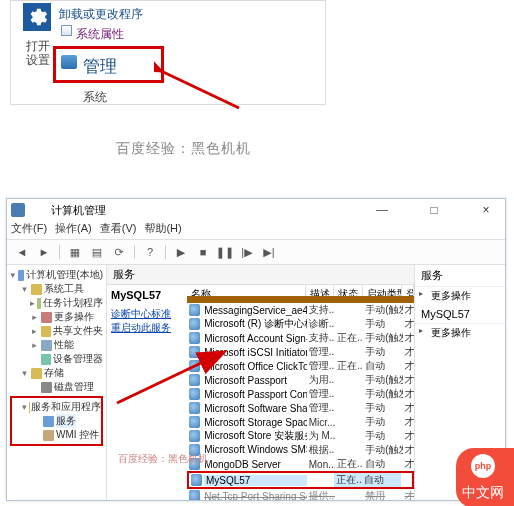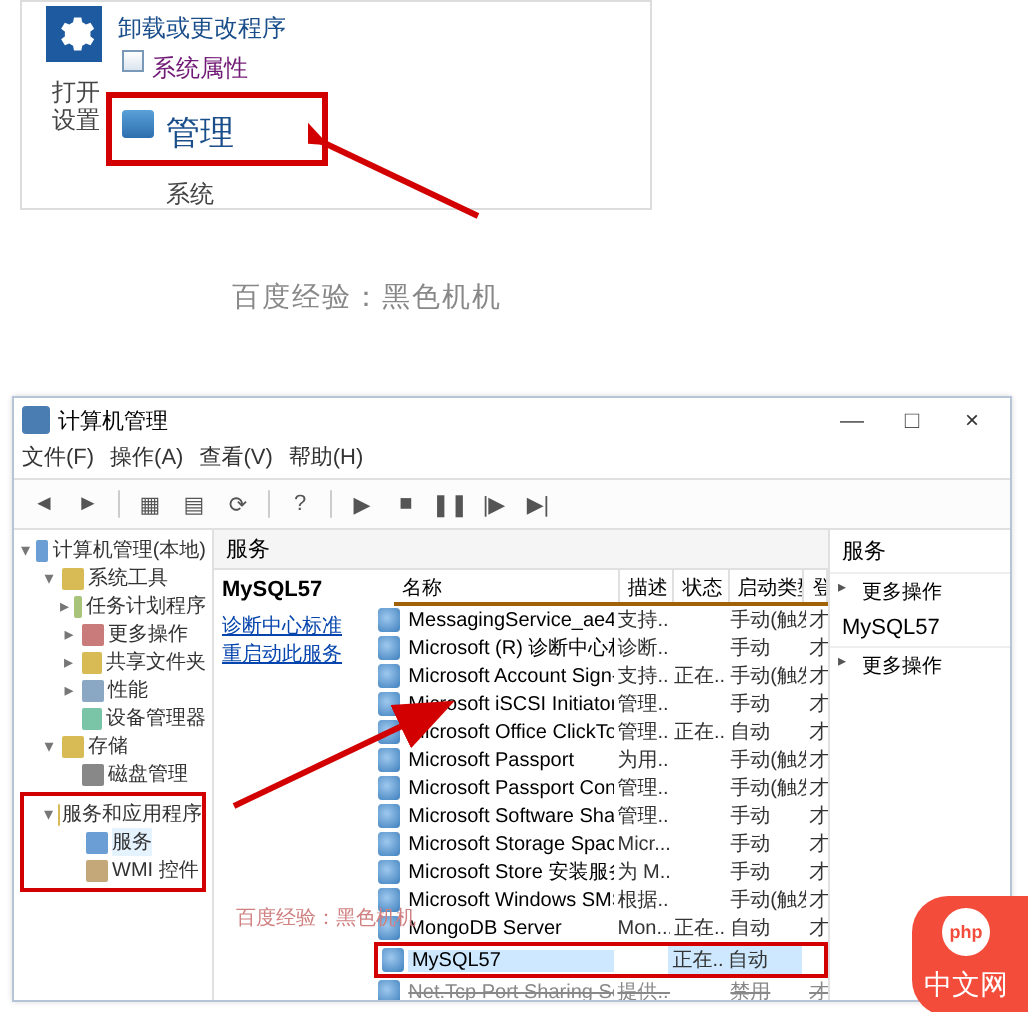--- a/index.html
+++ b/index.html
@@ -16,21 +16,21 @@
     .red-box1 { position: absolute; left: 42px; top: 45px; width: 111px; height: 37px; border: 3px solid #d20000; }
     .mgmt-icon { position: absolute; left: 50px; top: 54px; width: 16px; height: 14px; background: linear-gradient(#5aa0d8,#2d6fae); border-radius: 2px; }
     .mgmt-label { position: absolute; left: 72px; top: 54px; font-size: 17px; color: #1a4e8a; }
     .sys-label { position: absolute; left: 72px; top: 88px; font-size: 12px; color: #444; }
     
     .exp-text1 { position: absolute; left: 116px; top: 140px; font-size: 14px; color: #888; letter-spacing: 1px; }
     .arrow1 { position: absolute; left: 154px; top: 58px; width: 90px; height: 60px; pointer-events: none; }
     
     
     .mmc { position: absolute; left: 6px; top: 198px; width: 500px; height: 303px; border: 1px solid #b5c4d6; background: #fff; box-shadow: 0 0 3px rgba(0,0,0,0.15); overflow: hidden;}
-    .mmc-title { height: 22px; background: #fff; display: flex; align-items: center; padding: 0 4px; }
+    .mmc-title { height: 22px; background: #fff; display: flex; align-items: center; padding: 0 4px; gap: 22px; }
     .mmc-title .mico { width: 14px; height: 14px; background: #4a7db1; margin-right: 4px; border-radius: 2px; }
     .mmc-title .t { flex: 1; font-size: 11px; color: #000; }
     .wbtn { width: 30px; height: 18px; display: flex; align-items: center; justify-content: center; color: #555; font-size: 12px; }
     .wbtn.close { color: #333; }
     .mmc-menu { height: 18px; padding: 0 4px; font-size: 11px; color: #333; display: flex; gap: 8px; }
     .mmc-tb { height: 26px; border-top: 1px solid #e0e0e0; border-bottom: 1px solid #e0e0e0; display: flex; align-items: center; padding: 0 6px; gap: 4px; background: #fcfcfc; }
     .tbi { width: 18px; height: 18px; display: flex; align-items: center; justify-content: center; font-size: 11px; color: #555; border-radius: 2px; }
     .tbi.sep { width: 1px; height: 14px; background: #ccc; margin: 0 2px; }
     
     .mmc-body { display: flex; height: 236px; }
@@ -44,21 +44,21 @@
     .tn.sel-svc .lbl { background: #e5f3ff; }
     .red-box-tree { border: 2px solid #d20000; margin-top: 2px; padding: 2px 0; }
     
     .svc-panel { flex: 1; display: flex; flex-direction: column; border-right: 1px solid #e0e0e0; overflow: hidden; }
     .svc-hdr { height: 20px; background: #f5f5f5; border-bottom: 1px solid #e0e0e0; display: flex; align-items: center; padding: 0 6px; font-size: 11px; }
     .svc-content { flex: 1; display: flex; overflow: hidden; }
     .svc-left { width: 80px; padding: 4px; font-size: 11px; overflow: hidden; }
     .svc-title { font-weight: bold; margin-bottom: 6px; }
     .svc-link { color: #0645ad; text-decoration: underline; font-size: 10px; line-height: 14px; }
     .svc-list { flex: 1; overflow: hidden; }
-    .svc-cols { display: flex; height: 18px; border-bottom: 2px solid #a16207; font-size: 10px; margin-left: 10px; }
+    .svc-cols { display: flex; height: 18px; border-bottom: 7px solid #a16207; font-size: 10px; }
     .svc-cols span { border-right: 1px solid #e0e0e0; padding: 2px 4px; overflow: hidden; white-space: nowrap; }
     .c-name { width: 128px; }
     .c-desc { width: 30px; }
     .c-stat { width: 30px; }
     .c-start { width: 42px; }
     .c-log { width: 12px; }
     .svc-rows { font-size: 10px; }
     .sr { display: flex; height: 14px; align-items: center; }
     .sr .ic { width: 12px; height: 12px; margin-left: 2px; margin-right: 2px; background: radial-gradient(circle at 40% 40%, #9ec8ee, #3d7fbd); border-radius: 2px; }
     .sr span { overflow: hidden; white-space: nowrap; padding: 0 2px; }

